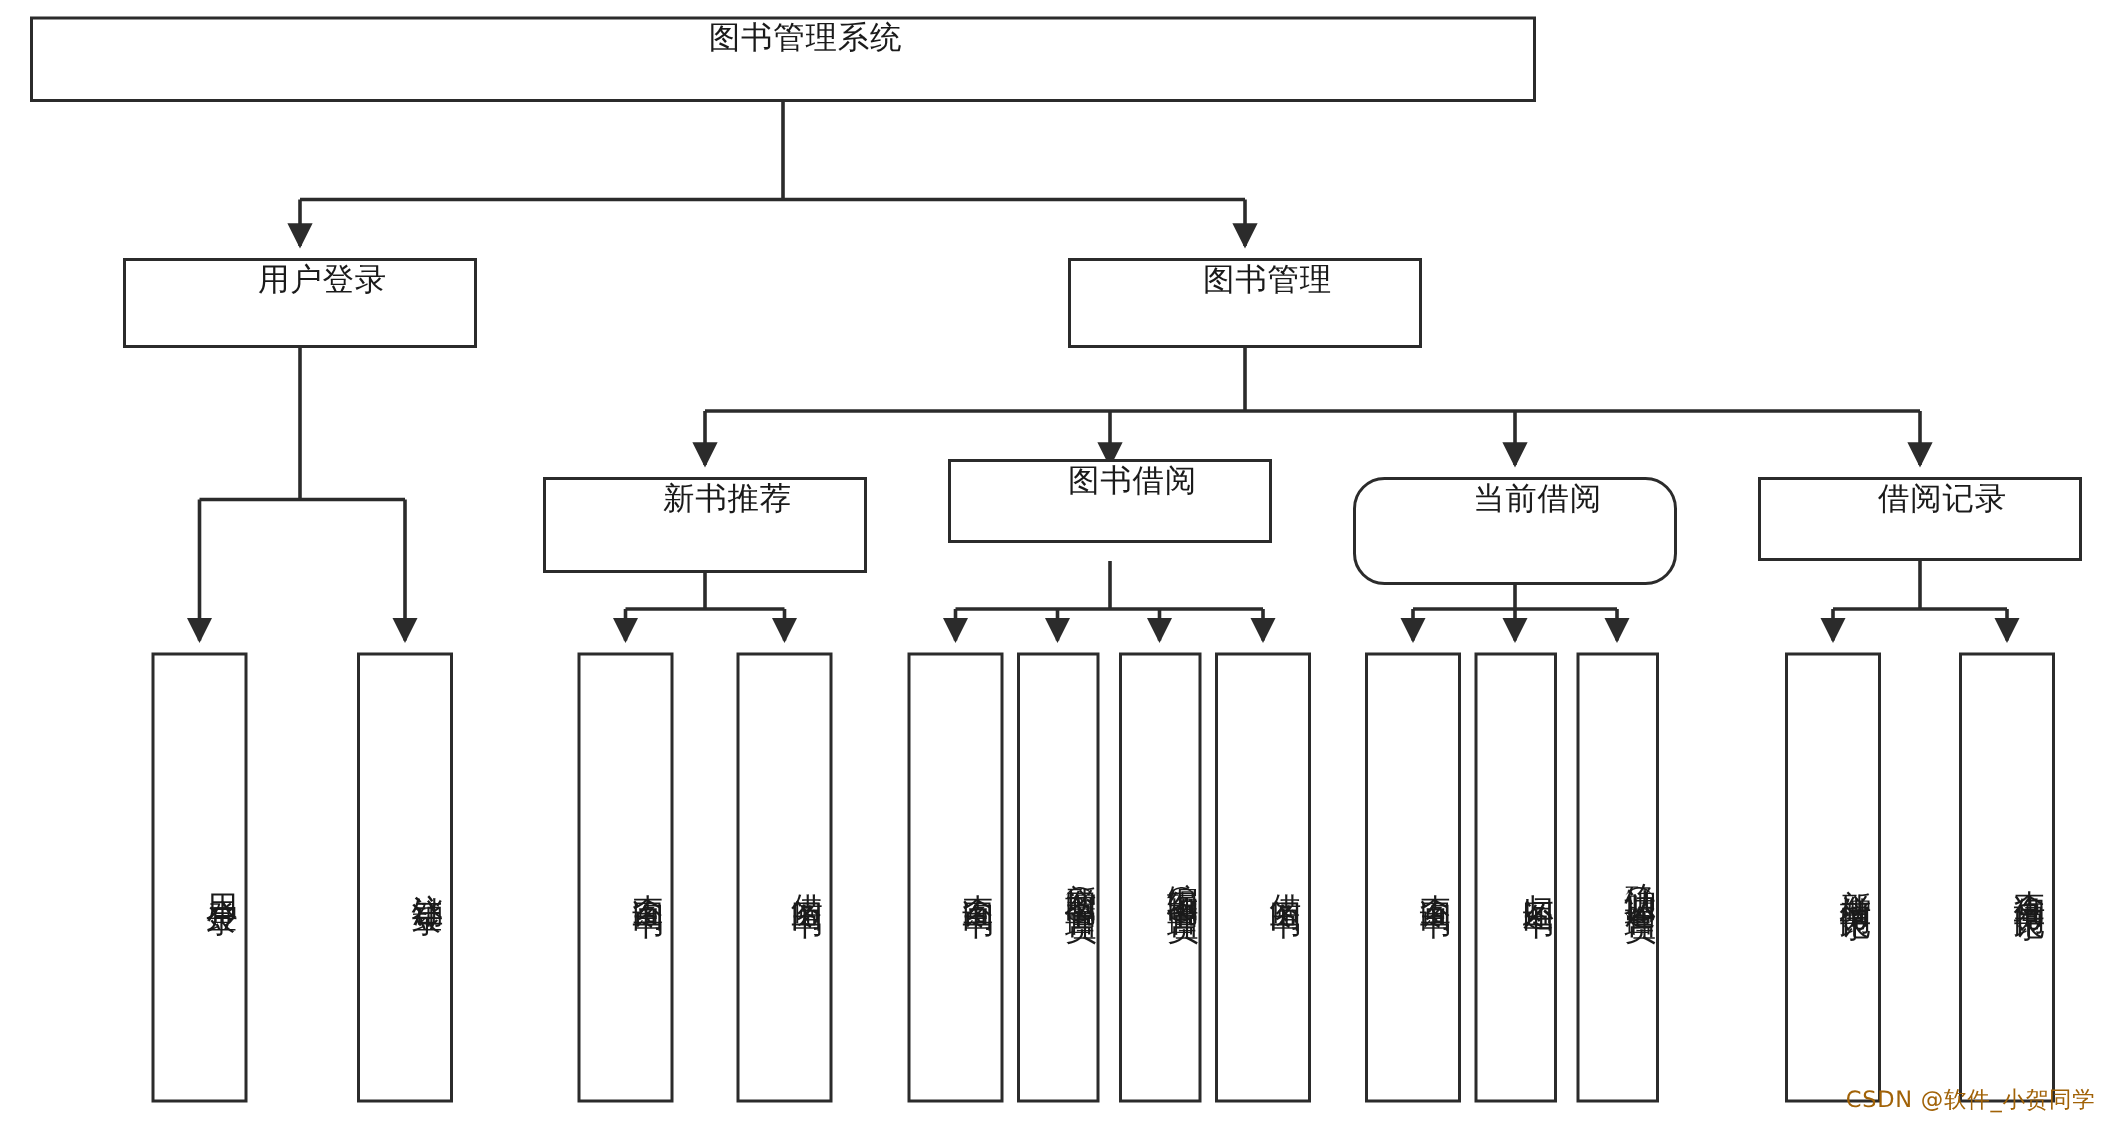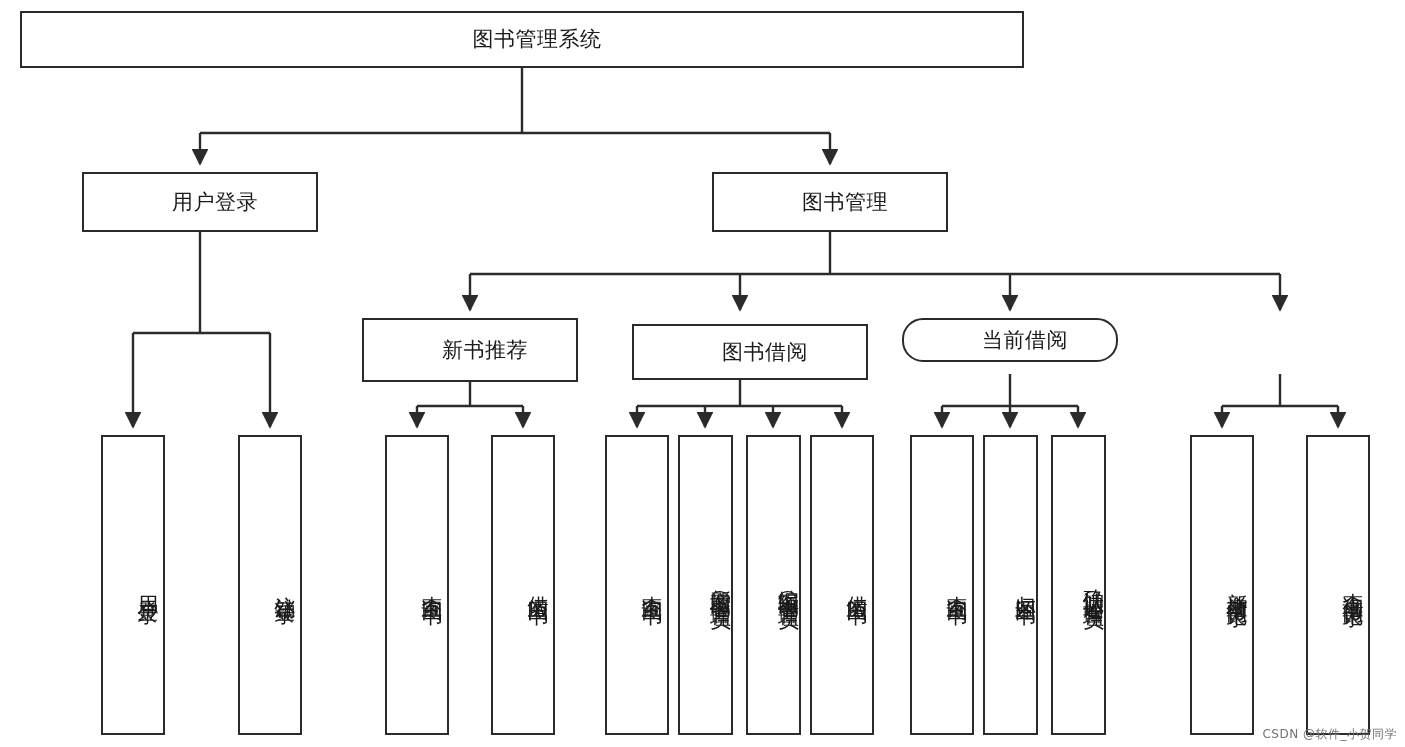--- a/index.html
+++ b/index.html
@@ -26,21 +26,20 @@
     width: 1405px;
     height: 747px;
     pointer-events: none;
   }
   .node {
     position: absolute;
     box-sizing: border-box;
     background: #ffffff;
     border: 2px solid #2b2b2b;
     display: flex;
-    align-items: center;
     justify-content: center;
     text-align: center;
     z-index: 2;
     padding-left: 30px;
   }
   .node .label {
     font-size: 21px;
     line-height: 1.15;
     letter-spacing: 0.5px;
     color: #1a1a1a;
@@ -50,22 +49,22 @@
     writing-mode: vertical-rl;
     text-orientation: upright;
     white-space: nowrap;
     letter-spacing: 3px;
     font-size: 21px;
   }
   .watermark {
     position: absolute;
     right: 8px;
     bottom: 4px;
-    font-size: 12px;
-    color: #737373;
+    font-size: 15px;
+    color: #a16207;
     letter-spacing: 0.5px;
     z-index: 3;
     white-space: nowrap;
   }
 </style>
 </head>
 <body>
 
 <div id="canvas">
 
@@ -126,25 +125,28 @@
   <div class="node" style="left:82px; top:172px; width:236px; height:60px;">
     <span class="label">用户登录</span>
   </div>
   <div class="node" style="left:712px; top:172px; width:236px; height:60px;font-family:Liberation Serif, serif;">
     <span class="label">图书管理</span>
   </div>
 
   <div class="node" style="left:362px; top:318px; width:216px; height:64px;">
     <span class="label">新书推荐</span>
   </div>
-  <div class="node" style="left:632px; top:324px; width:236px; height:56px;">
+  <div class="node" style="left:632px; top:306px; width:216px; height:56px;">
     <span class="label">图书借阅</span>
   </div>
-  <div class="node" style="left:902px; top:318px; width:216px; height:44px;border-radius:21px;">
+  <div class="node" style="left:902px; top:318px; width:216px; height:72px;border-radius:21px;">
     <span class="label">当前借阅</span>
+  </div>
+  <div class="node" style="left:1172px; top:318px; width:216px; height:56px;">
+    <span class="label">借阅记录</span>
   </div>
 
   <div class="node vertical" style="left:101px; top:435px; width:64px; height:300px;">
     <span class="label">用户登录</span>
   </div>
   <div class="node vertical" style="left:238px; top:435px; width:64px; height:300px;">
     <span class="label">注销登录</span>
   </div>
 
   <div class="node vertical" style="left:385px; top:435px; width:64px; height:300px;">

